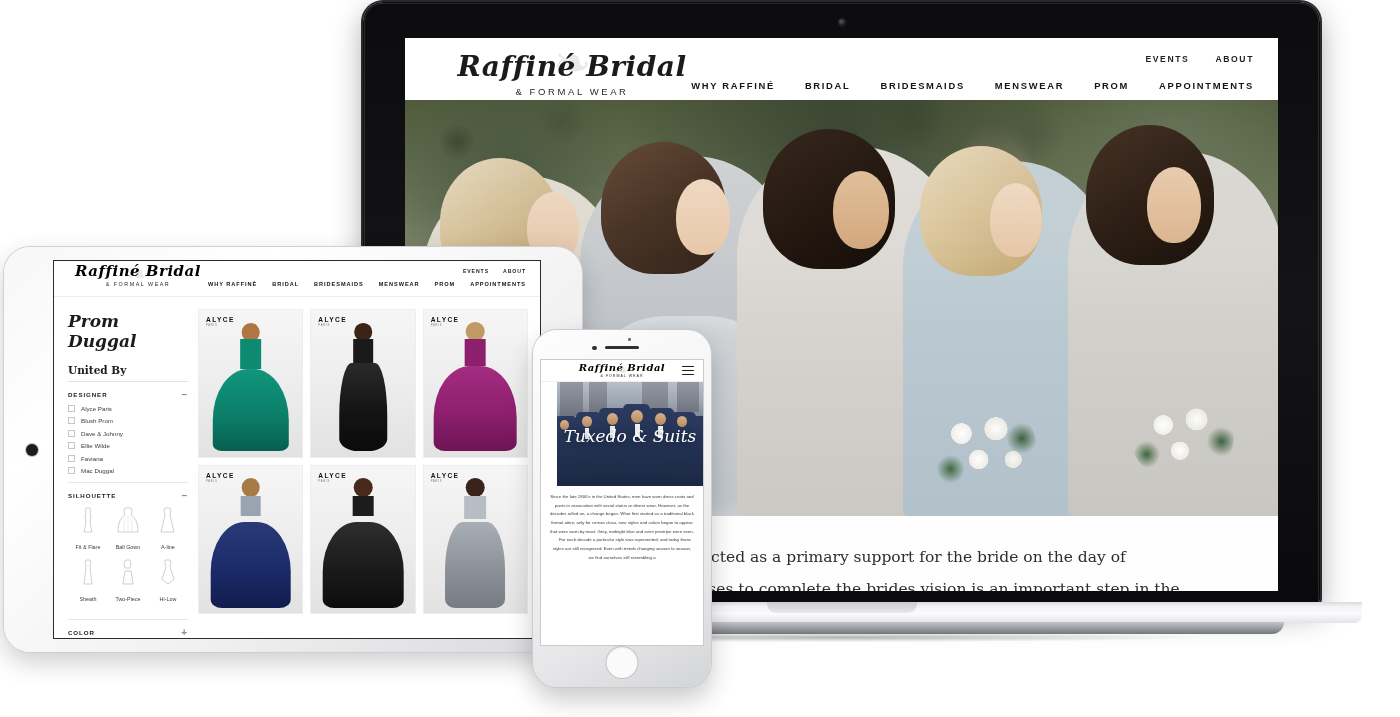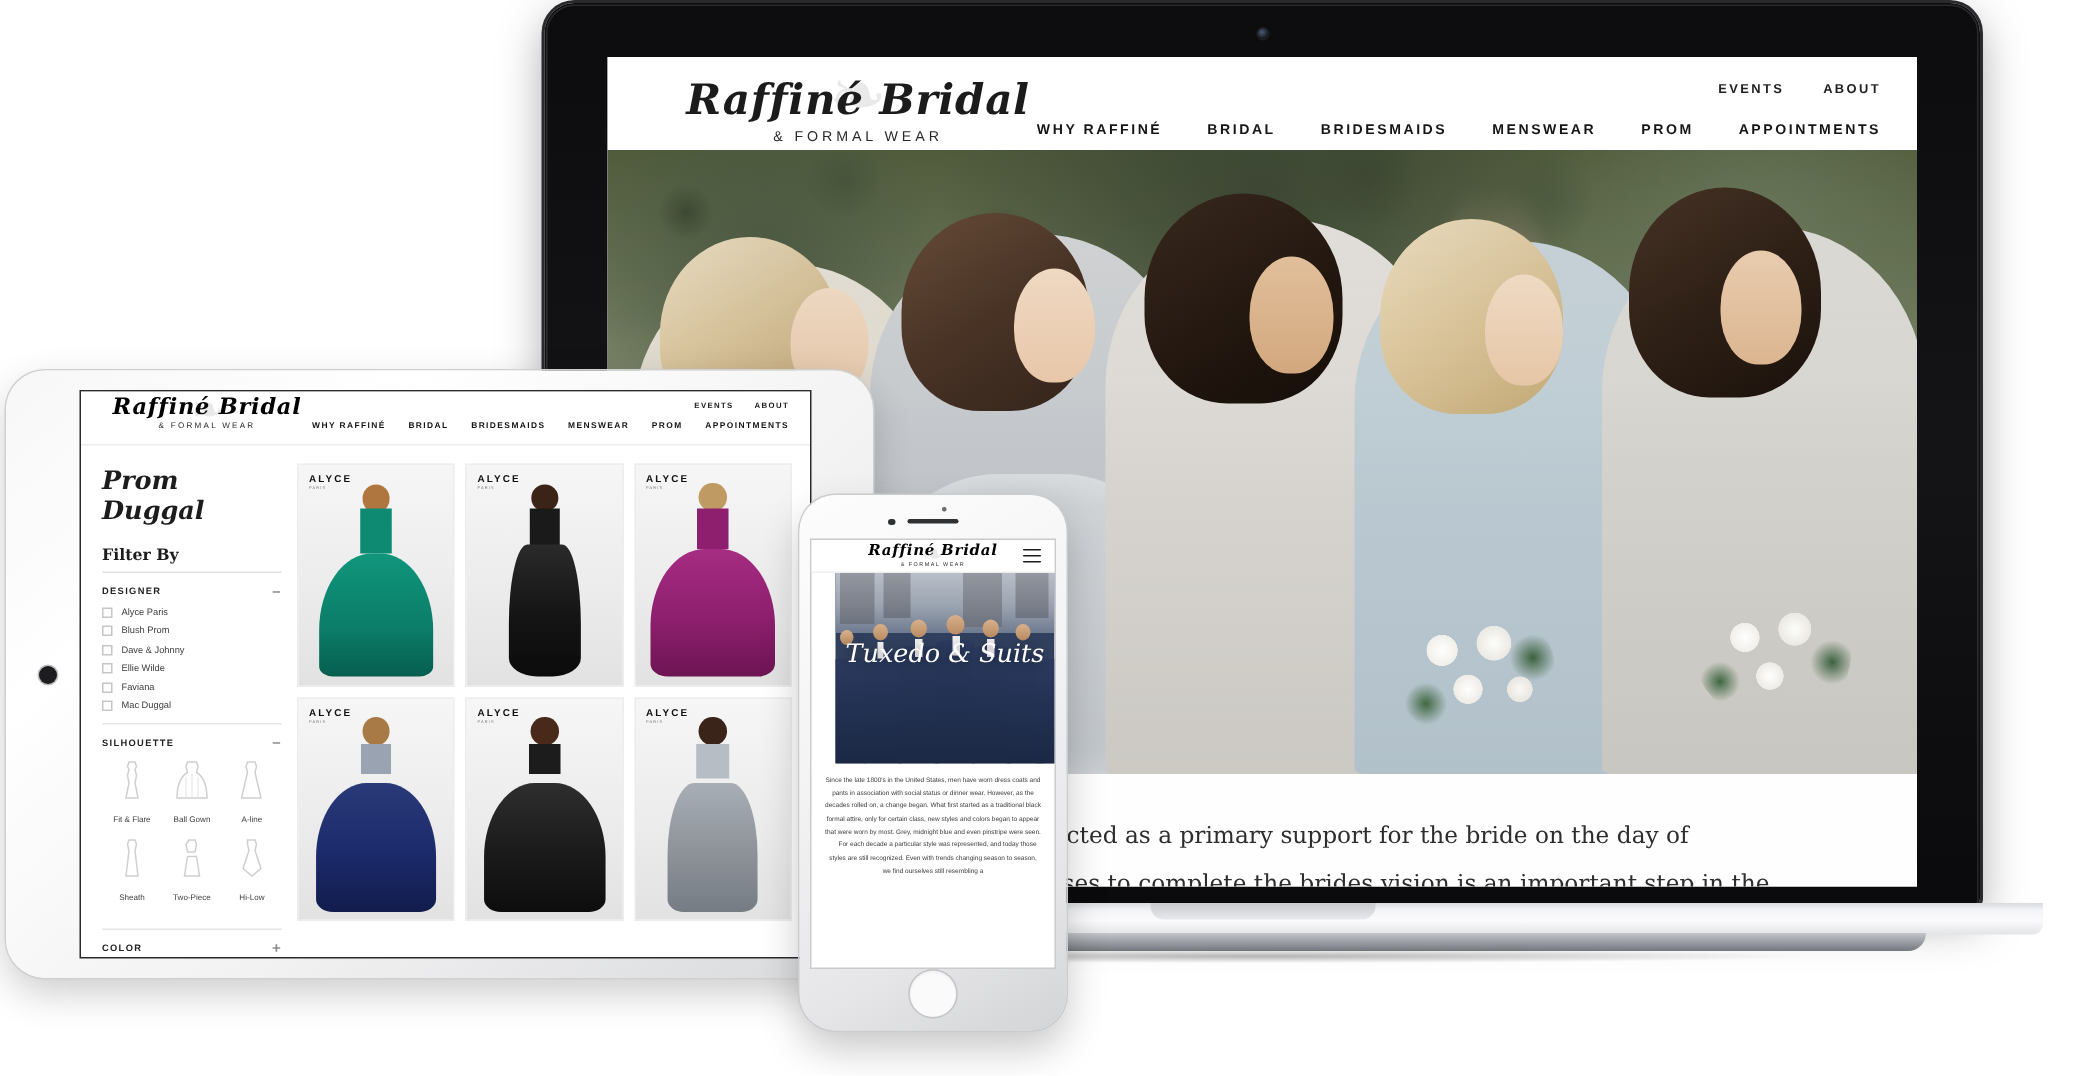--- a/index.html
+++ b/index.html
@@ -216,21 +216,21 @@
   .p-header { height:22px; background:#fff; position:relative;
     border-bottom:1px solid #efefef; }
   .p-logo { position:absolute; left:50%; top:2px; transform:translateX(-50%);
     width:90px; text-align:center; }
   .p-logo .logo-main { font-size:10px; }
   .p-logo .logo-sub { font-size:3.6px; letter-spacing:1px; margin-top:.5px; }
   .p-logo .logo-orn { font-size:18px; top:-1px; }
   .p-burger { position:absolute; right:9px; top:6px; width:12px; }
   .p-burger i { display:block; height:1.4px; background:#1c1c1c; margin-bottom:2.6px;
     border-radius:1px; }
-  .p-hero { position:relative; height:127px; overflow:hidden;
+  .p-hero { position:relative; height:104px; overflow:hidden;
     background:linear-gradient(180deg,#2e3d5c 0%,#31405e 40%,#3a4766 100%);margin-left:16px; }
   .p-hero-t { position:absolute; left:0; right:0; top:44px; text-align:center;
     font-family:"DejaVu Serif", serif; font-style:italic; font-size:17px; color:#fff;
     text-shadow:0 1px 7px rgba(0,0,0,.45); z-index:5; }
   .p-sky { position:absolute; left:0; right:0; top:0; height:40px;
     background:linear-gradient(180deg,#b9bfc8 0%,#9aa3b0 55%,#6f7b90 100%); }
   .p-bld { position:absolute; top:0; background:linear-gradient(180deg,#8d9099,#6a6f7a);
     opacity:.85; }
   .p-man { position:absolute; bottom:0; border-radius:5px 5px 0 0;
     background:linear-gradient(180deg,#2b3a5e 0%,#233253 45%,#1b2844 100%); }
@@ -346,21 +346,21 @@
           <span>MENSWEAR</span>
           <span>PROM</span>
           <span>APPOINTMENTS</span>
         </div>
       </div>
 
       <div class="t-main">
 
         <div class="t-side">
           <div class="t-ptitle">Prom Duggal</div>
-          <div class="t-fby">Filter By</div>
+          <div class="t-fby">United By</div>
 
           <div class="t-grp">
             <div class="t-grp-hd">
               <span>DESIGNER</span>
               <span class="pm">–</span>
             </div>
             <div class="t-cks">
               <label class="t-ck">
                 <span class="t-ckbox"></span>
                 <span>Alyce Paris</span>

